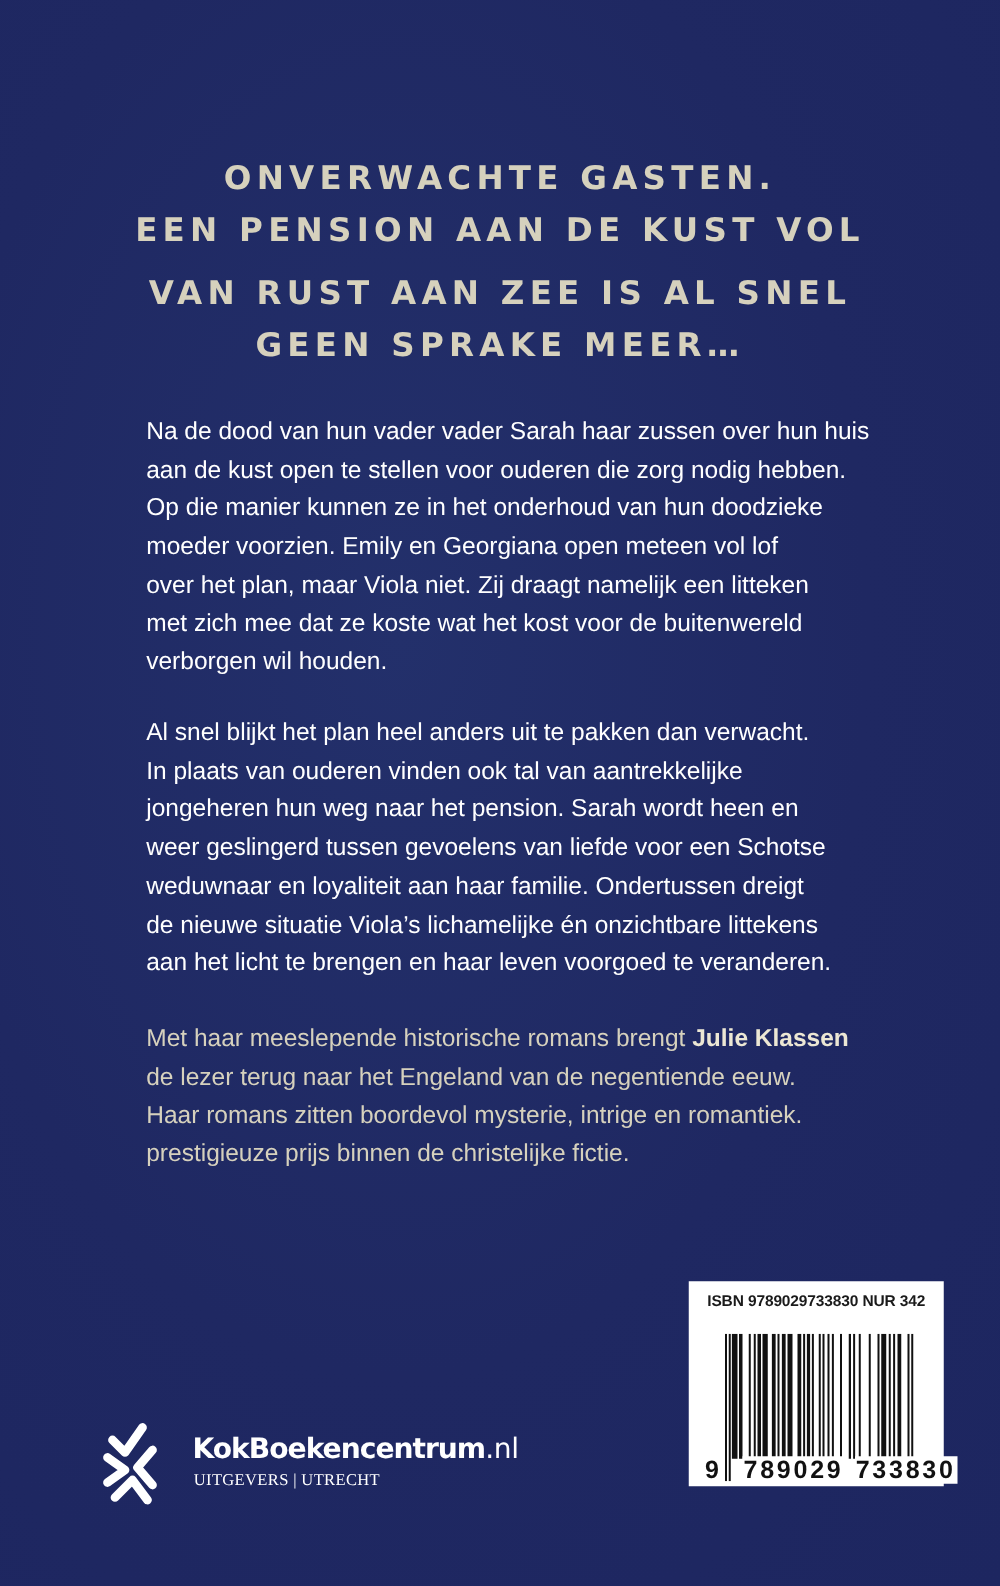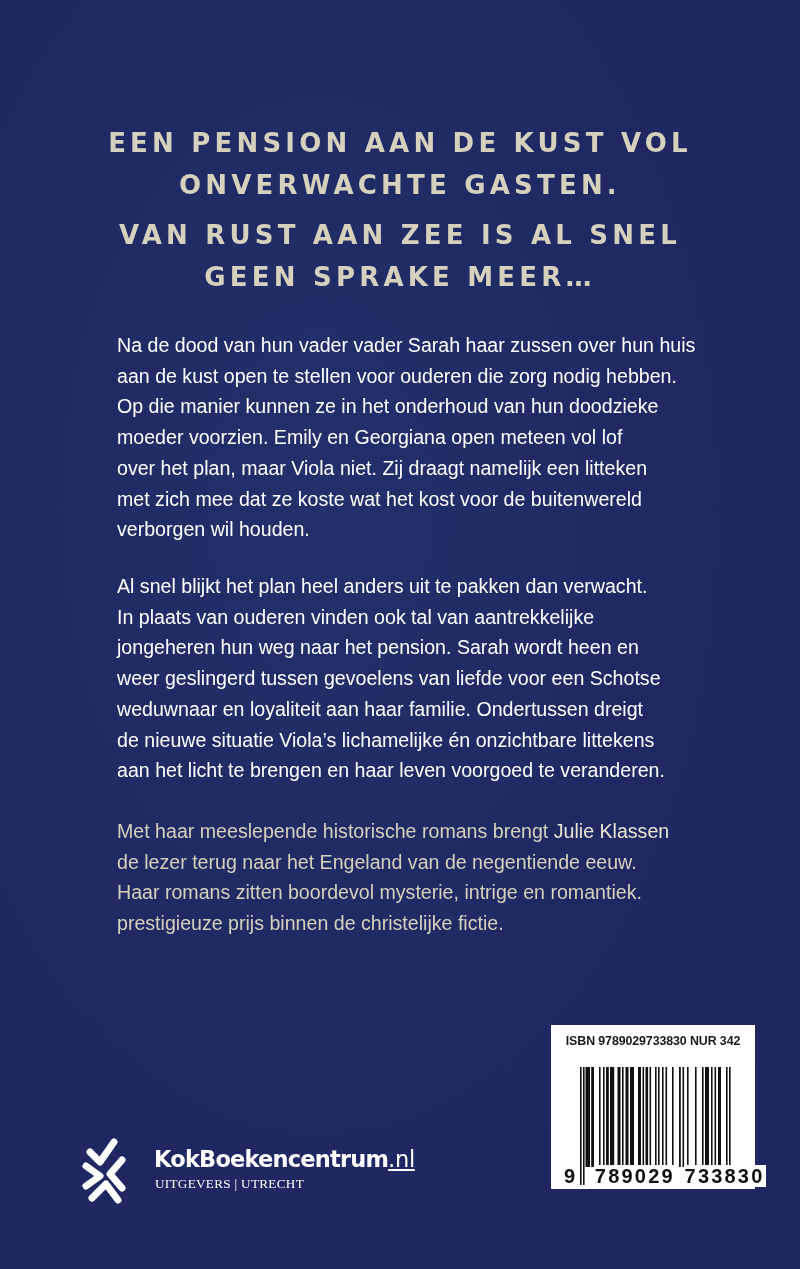--- a/index.html
+++ b/index.html
@@ -31,21 +31,21 @@
       position: absolute; left: 117px; width: 610px;
       font-family: "Liberation Sans", sans-serif;
       font-size: 19.6px;
       line-height: 30.7px;
       color: #ffffff;
     }
     .para .line { display: block; white-space: nowrap; }
     #p1 { top: 330px; }
     #p2 { top: 571px; }
     #bio { top: 816px; color: #d6d1bd; }
-    #bio b { font-weight: normal; color: #ece7d4; }
+    #bio b { font-weight: bold; color: #ece7d4; }
 
     .barcode-box {
       position: absolute; left: 551px; top: 1025px;
       width: 204px; height: 164px;
       background: #ffffff;
       font-weight: bold;
     }
     .isbn-text {
       position: absolute; left: 0; top: 9px; width: 204px; text-align: center;
       font-family: "Liberation Sans", sans-serif; font-size: 12.4px; color: #1a1a1a;
@@ -64,35 +64,35 @@
 
     .publisher {
       position: absolute; left: 80px; top: 1136px; width: 360px; height: 70px;
     }
     .pub-icon { position: absolute; left: 0; top: 0; width: 62px; height: 70px; }
     .pub-name {
       position: absolute; left: 74px; top: 10px;
       font-family: "DejaVu Sans", sans-serif; font-weight: bold;
       font-size: 22.5px; color: #ffffff; letter-spacing: -0.8px; white-space: nowrap;
     }
-    .pub-name .tld { font-weight: normal; letter-spacing: -0.3px; text-decoration: underline; }
+    .pub-name .tld { font-weight: normal; letter-spacing: -0.3px; }
     .pub-sub {
       position: absolute; left: 75px; top: 40px;
       font-family: Liberation Serif, serif; font-size: 13.2px;
       color: #ffffff; letter-spacing: 0.3px; white-space: nowrap;
     }
   </style>
 </head>
 <body>
 
 <div class="cover"></div>
 
 <div class="headline" id="hl1">
+  <span class="line">onverwachte gasten.</span>
   <span class="line">Een pension aan de kust vol</span>
-  <span class="line">onverwachte gasten.</span>
 </div>
 <div class="headline" id="hl2">
   <span class="line">Van rust aan zee is al snel</span>
   <span class="line">geen sprake meer…</span>
 </div>
 
 <div class="para" id="p1">
   <span class="line">Na de dood van hun vader vader Sarah haar zussen over hun huis</span>
   <span class="line">aan de kust open te stellen voor ouderen die zorg nodig hebben.</span>
   <span class="line">Op die manier kunnen ze in het onderhoud van hun doodzieke</span>

